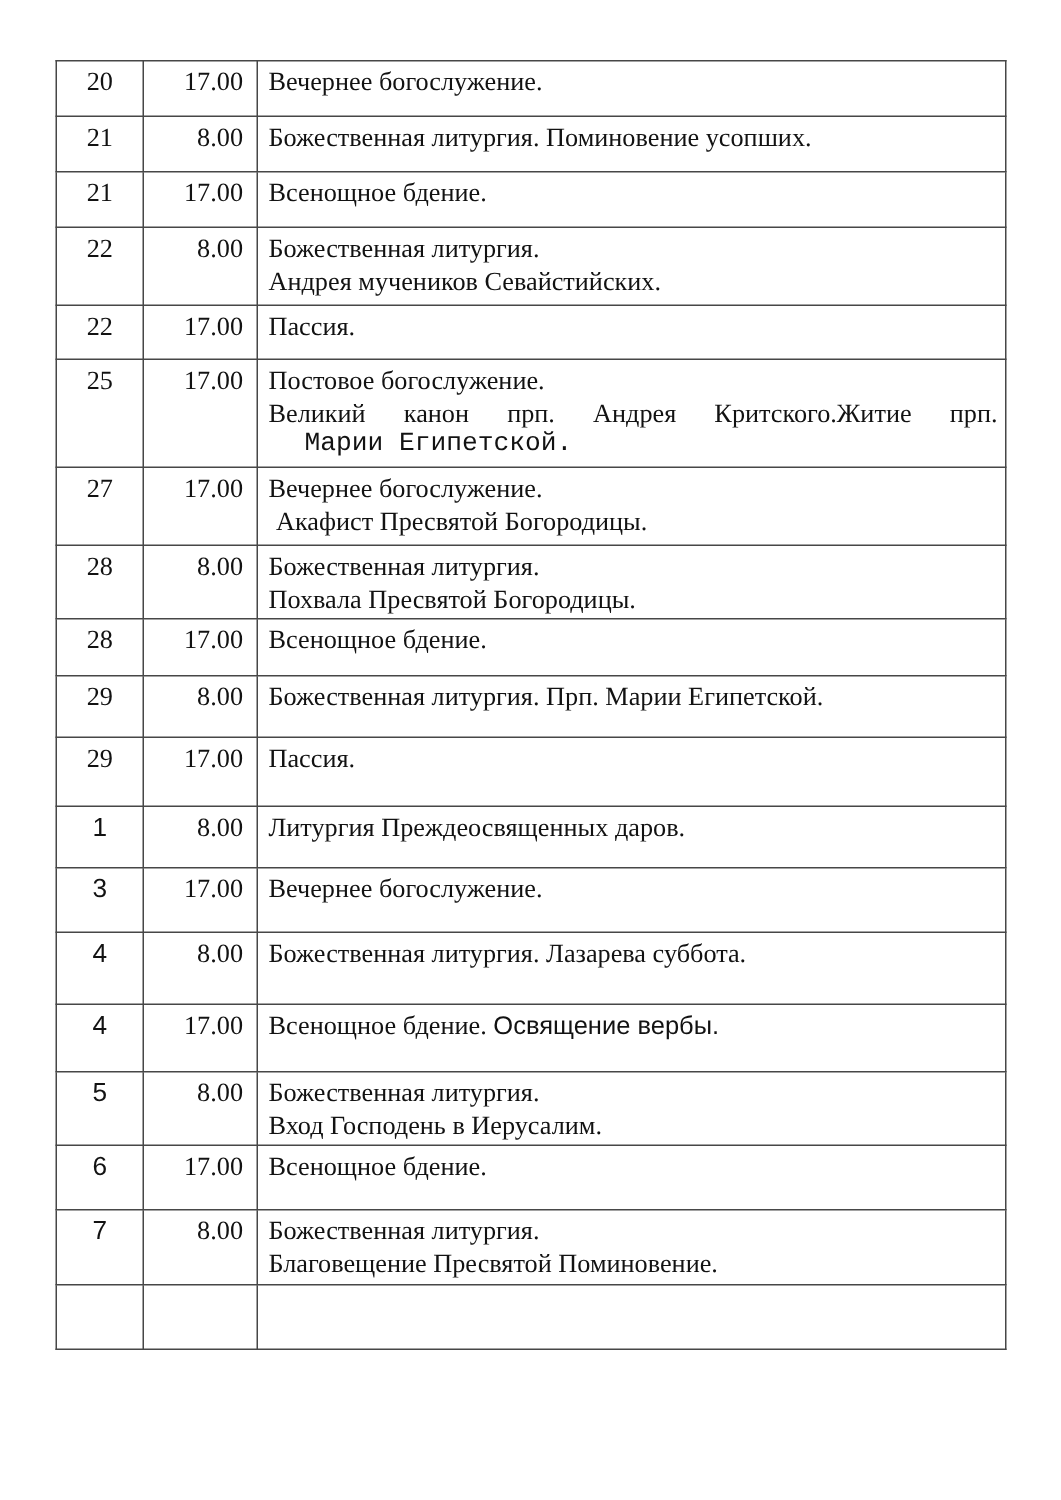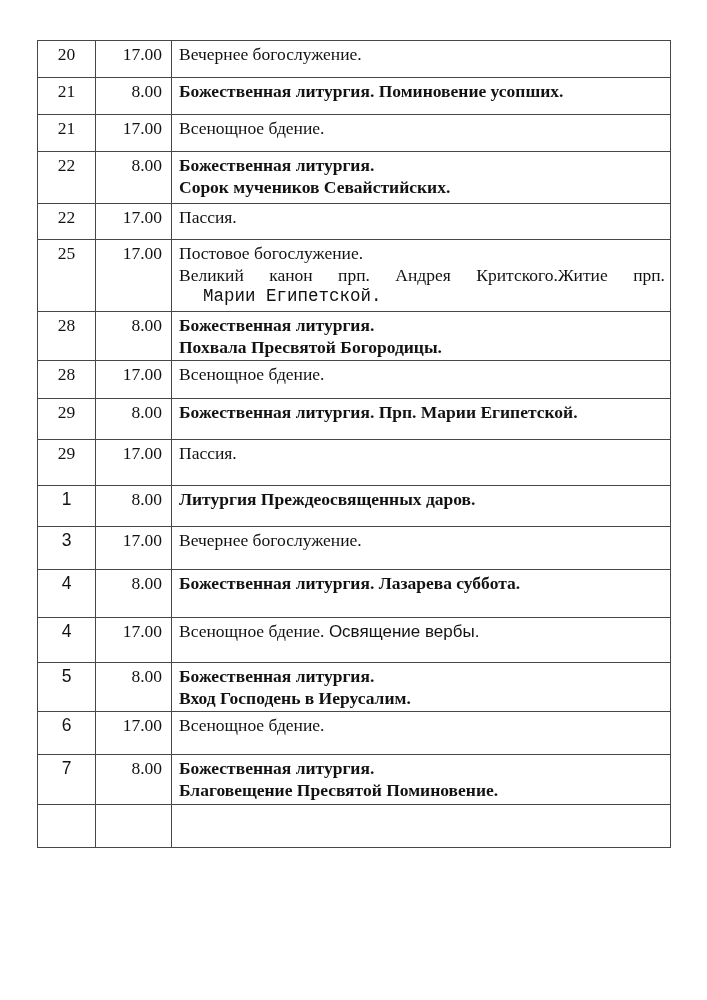--- a/index.html
+++ b/index.html
@@ -33,21 +33,21 @@
     overflow: hidden;
   }
   td.date-cell  { width: 58px; text-align: center; }
   td.time-cell  { width: 76px; text-align: right; padding-right: 9px; }
   td.svc-cell   { width: 499px; padding-left: 7px; padding-right: 5px; }
   .sans-date {
     font-family: "Liberation Sans", sans-serif;
     font-size: 16px;
   }
   .line { min-height: 21.5px; }
-  .line.bold { font-weight: 700; }
+  .line.bold { font-weight: 400; }
   .line.justify {
     text-align: justify;
     text-align-last: justify;
   }
   .line.indent-lg { padding-left: 24px; font-family: Liberation Mono, monospace; }
   .line.indent-sm { padding-left: 5px; }
   .sans-seg {
     font-family: "Liberation Sans", sans-serif;
     font-size: 17px;
   }
@@ -77,37 +77,45 @@
     <td class="time-cell">17.00</td>
     <td class="svc-cell">
             <div class="line"><span>Всенощное бдение.</span></div>
           </td>
   </tr>
         <tr style="height: 52px;">
     <td class="date-cell">22</td>
     <td class="time-cell">8.00</td>
     <td class="svc-cell">
             <div class="line bold"><span>Божественная литургия.</span></div>
-            <div class="line bold"><span>Сорок мучеников Севайстийских.</span></div>
+            <div class="line bold"><span>Андрея мучеников Севайстийских.</span></div>
           </td>
   </tr>
         <tr style="height: 36px;">
     <td class="date-cell">22</td>
     <td class="time-cell">17.00</td>
     <td class="svc-cell">
             <div class="line"><span>Пассия.</span></div>
           </td>
   </tr>
         <tr style="height: 72px;">
     <td class="date-cell">25</td>
     <td class="time-cell">17.00</td>
     <td class="svc-cell">
             <div class="line"><span>Постовое богослужение.</span></div>
             <div class="line justify"><span>Великий канон прп. Андрея Критского.Житие прп.</span></div>
             <div class="line indent-lg"><span>Марии Египетской.</span></div>
+          </td>
+  </tr>
+        <tr style="height: 52px;">
+    <td class="date-cell">27</td>
+    <td class="time-cell">17.00</td>
+    <td class="svc-cell">
+            <div class="line"><span>Вечернее богослужение.</span></div>
+            <div class="line indent-sm"><span>Акафист Пресвятой Богородицы.</span></div>
           </td>
   </tr>
         <tr style="height: 44px;">
     <td class="date-cell">28</td>
     <td class="time-cell">8.00</td>
     <td class="svc-cell">
             <div class="line bold"><span>Божественная литургия.</span></div>
             <div class="line bold"><span>Похвала Пресвятой Богородицы.</span></div>
           </td>
   </tr>

